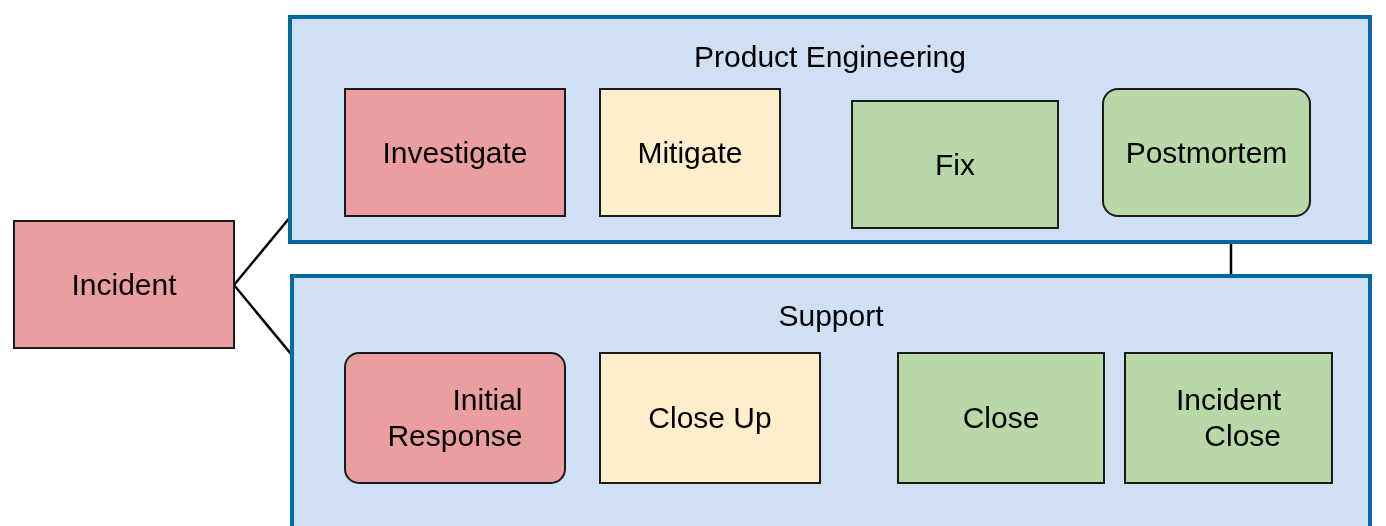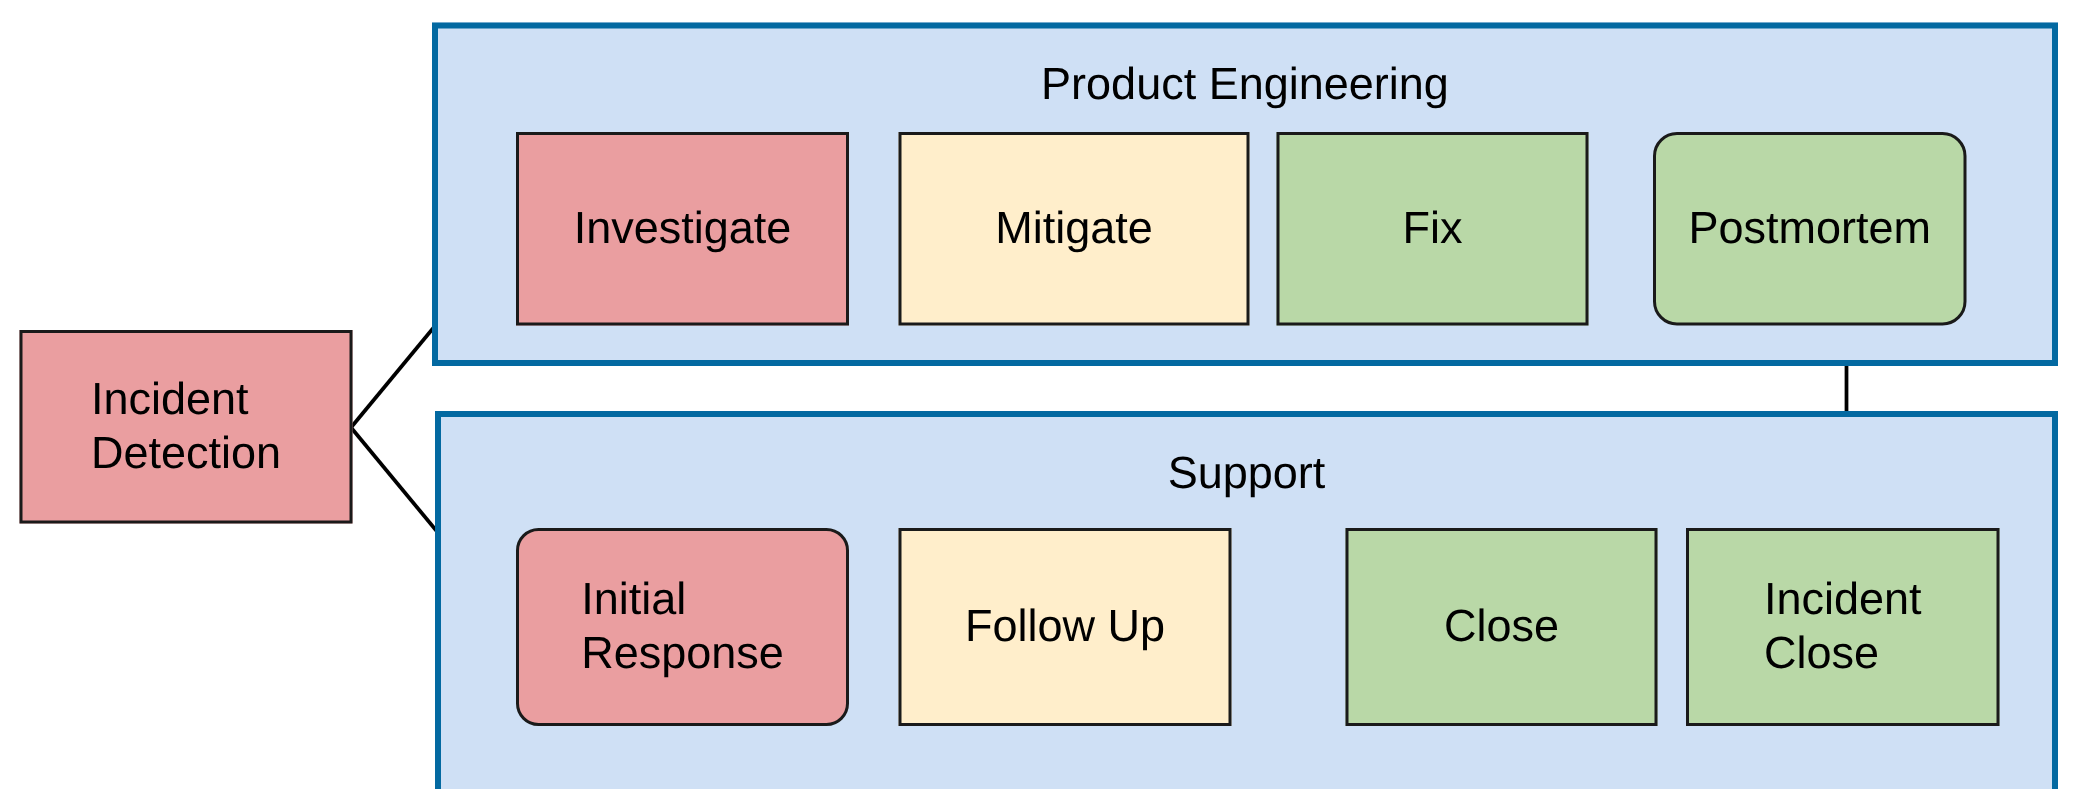--- a/index.html
+++ b/index.html
@@ -42,21 +42,21 @@
     color: #000000;
     white-space: nowrap;
   }
   .node {
     position: absolute;
     box-sizing: border-box;
     border: 2px solid #1a1a1a;
     display: flex;
     align-items: center;
     justify-content: center;
-    text-align: left;
+    text-align: right;
     font-size: 30px;
     line-height: 36px;
     color: #000000;
   }
   .node.red    { background: #ea9ea0; }
   .node.yellow { background: #ffeecb; }
   .node.green  { background: #b9d8a7; }
   .node-label {
     display: block;
     padding: 0 4px;
@@ -108,45 +108,45 @@
 
   <div class="lane" style="left:288px; top:15px; width:1084px; height:229px;">
     <div class="lane-title" style="top:21px;">Product Engineering</div>
   </div>
 
   <div class="lane" style="left:290px; top:274px; width:1082px; height:302px;">
     <div class="lane-title" style="top:21px;">Support</div>
   </div>
 
   <div class="node red" style="left:13px; top:220px; width:222px; height:129px;">
-    <span class="node-label"><span>Incident</span><br><span>Detection</span></span>
+    <span class="node-label"><span>Incident</span><br></span>
   </div>
 
   <div class="node red" style="left:344px; top:88px; width:222px; height:129px;">
     <span class="node-label">Investigate</span>
   </div>
 
-  <div class="node yellow" style="left:599px; top:88px; width:234px; height:129px;">
+  <div class="node yellow" style="left:599px; top:88px; width:182px; height:129px;">
     <span class="node-label">Mitigate</span>
   </div>
 
-  <div class="node green" style="left:851px; top:88px; width:208px; height:129px;">
+  <div class="node green" style="left:851px; top:100px; width:208px; height:129px;">
     <span class="node-label">Fix</span>
   </div>
 
   <div class="node green" style="left:1102px; top:88px; width:209px; height:129px;border-radius:16px;">
     <span class="node-label">Postmortem</span>
   </div>
 
   <div class="node red" style="left:344px; top:352px; width:222px; height:132px;border-radius:15px;">
     <span class="node-label"><span>Initial</span><br><span>Response</span></span>
   </div>
 
   <div class="node yellow" style="left:599px; top:352px; width:222px; height:132px;">
-    <span class="node-label">Follow Up</span>
+    <span class="node-label">Close Up</span>
   </div>
 
   <div class="node green" style="left:851px; top:352px; width:208px; height:132px;margin-left:46px;">
     <span class="node-label">Close</span>
   </div>
 
   <div class="node green" style="left:1124px; top:352px; width:209px; height:132px;">
     <span class="node-label"><span>Incident</span><br><span>Close</span></span>
   </div>
 

